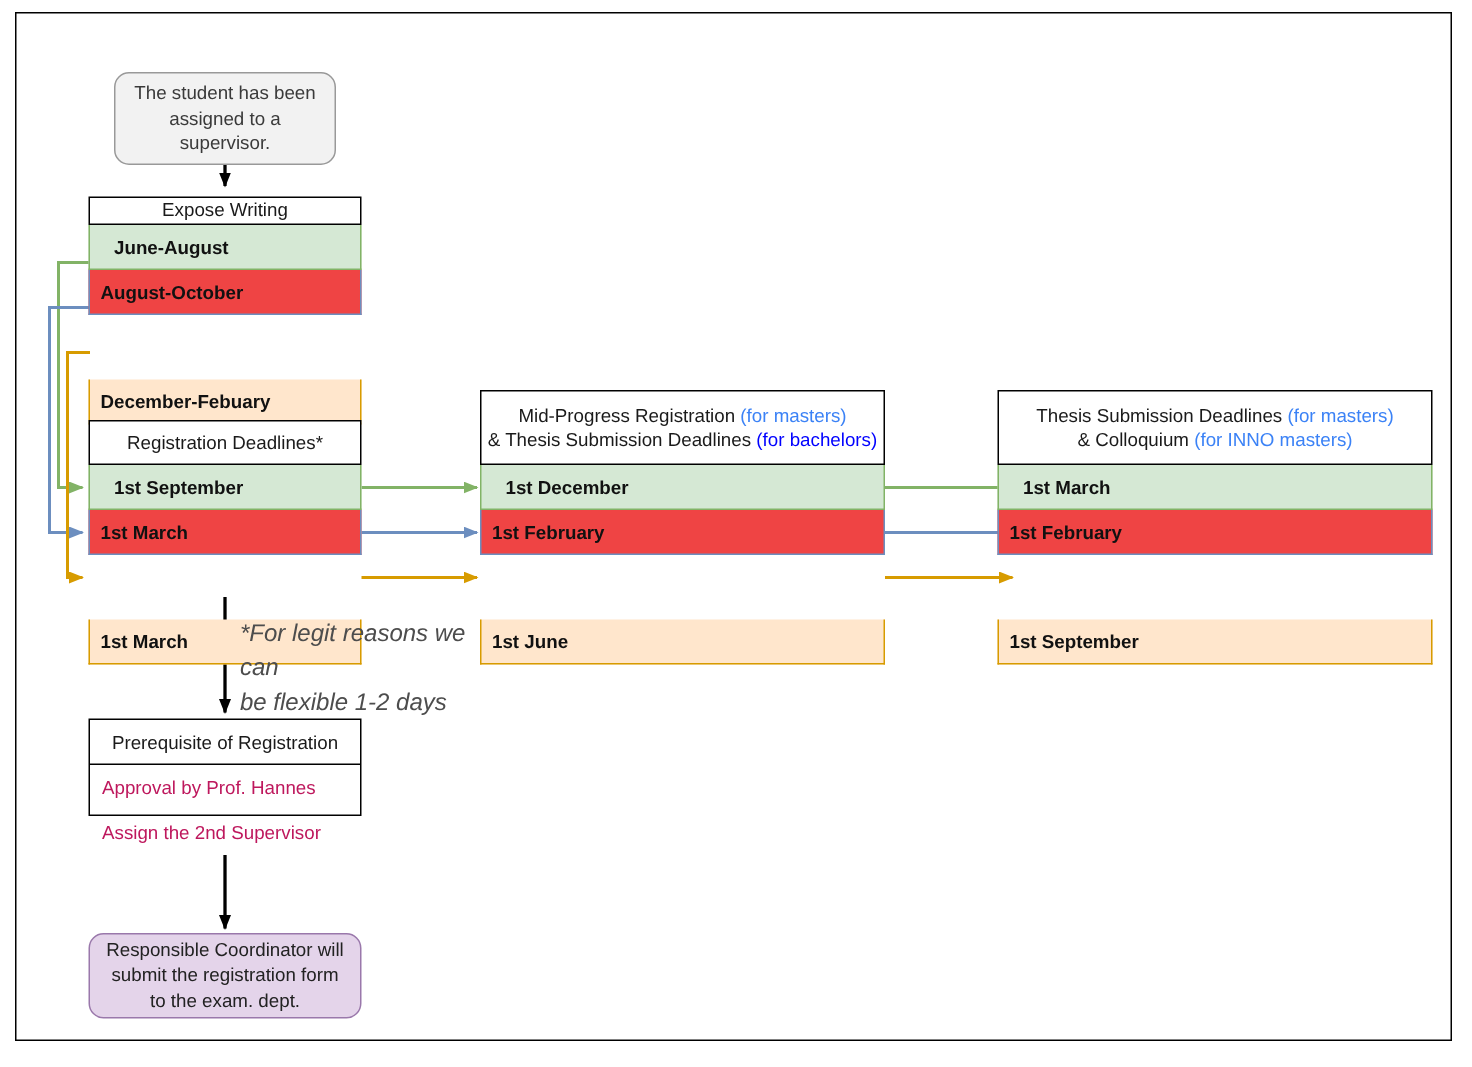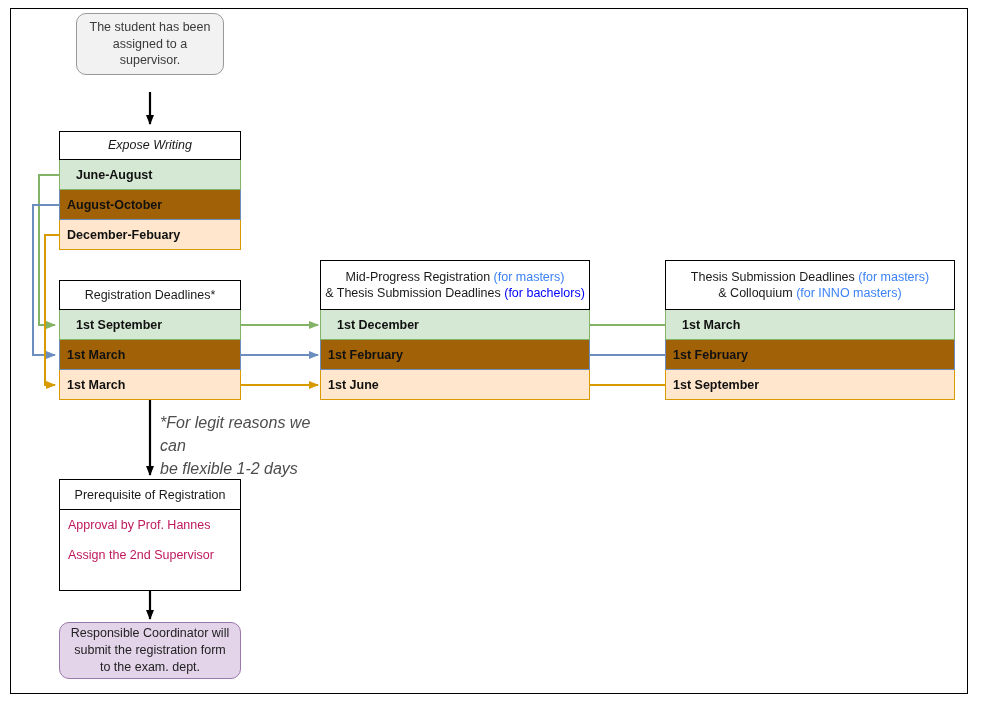--- a/index.html
+++ b/index.html
@@ -66,22 +66,22 @@
     border: 1px solid #000000;
     border-top: none;
     display: flex;
     align-items: center;
     font-weight: bold;
     font-size: 12.5px;
     color: #111111;
     padding-left: 7px;
   }
   .row.green  { background: #d5e8d4; border-color: #82b366; padding-left: 16px; }
-  .row.blue   { background: #a16207; border-color: #6c8ebf; }
-  .row.orange { background: #ffe6cc; border-color: #d79b00; }
+  .row.blue   { background: #ef4444; border-color: #6c8ebf; }
+  .row.orange { background: #ffe6cc; border-color: #d79b00; margin-top: 43px; }
 
   .plain-box {
     position: absolute;
     box-sizing: border-box;
     border: 1px solid #000000;
     background: #ffffff;
   }
   .plain-box .title {
     box-sizing: border-box;
     height: 30px;
@@ -183,26 +183,26 @@
       <path d="M590,325 L675,325" stroke="#82b366" stroke-width="2" fill="none" marker-end="url(#ah-green)"></path>
     </g>
     <g>
       <path d="M590,355 L675,355" stroke="#6c8ebf" stroke-width="2" fill="none" marker-end="url(#ah-blue)"></path>
     </g>
     <g>
       <path d="M590,385 L675,385" stroke="#d79b00" stroke-width="2" fill="none" marker-end="url(#ah-orange)"></path>
     </g>
   </svg>
 
-  <div class="node rounded-node grey" style="left:76px; top:13px; width:148px; height:62px;">
+  <div class="node rounded-node grey" style="left:76px; top:48px; width:148px; height:62px;">
     <span>The student has been assigned to a supervisor.</span>
   </div>
 
   <div class="stack" style="left:59px; top:131px; width:182px;">
-    <div class="hdr" style="height:29px;font-style:italic;">Expose Writing</div>
+    <div class="hdr" style="height:19px;">Expose Writing</div>
     <div class="row green" style="height:30px;">
       <span>June-August</span>
     </div>
     <div class="row blue" style="height:30px;">
       <span>August-October</span>
     </div>
     <div class="row orange" style="height:30px;">
       <span>December-Febuary</span>
     </div>
   </div>
@@ -256,21 +256,21 @@
       <span>1st February</span>
     </div>
     <div class="row orange" style="height:30px;">
       <span>1st September</span>
     </div>
   </div>
 
   <div class="note" style="left:160px; top:411px; width:170px;">*For legit reasons we can
 be flexible 1-2 days</div>
 
-  <div class="plain-box" style="left:59px; top:479px; width:182px; height:112px;">
+  <div class="plain-box" style="left:59px; top:479px; width:182px; height:65px;">
     <div class="title">Prerequisite of Registration</div>
     <div class="line" style="height:30px;">Approval by Prof. Hannes</div>
     <div class="line" style="height:30px;">Assign the 2nd Supervisor</div>
   </div>
 
   <div class="node rounded-node purple" style="left:59px; top:622px; width:182px; height:57px;">
     <span>Responsible Coordinator will submit the registration form to the exam. dept.</span>
   </div>
 
 </div>

